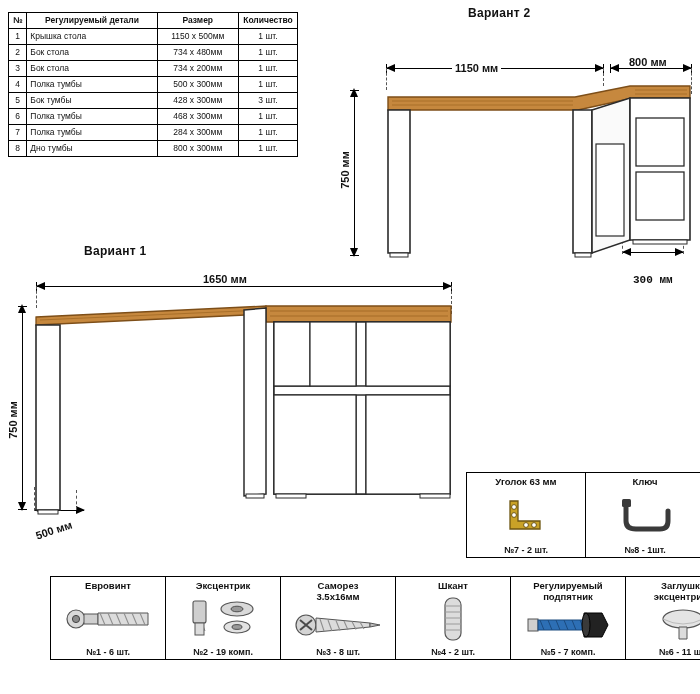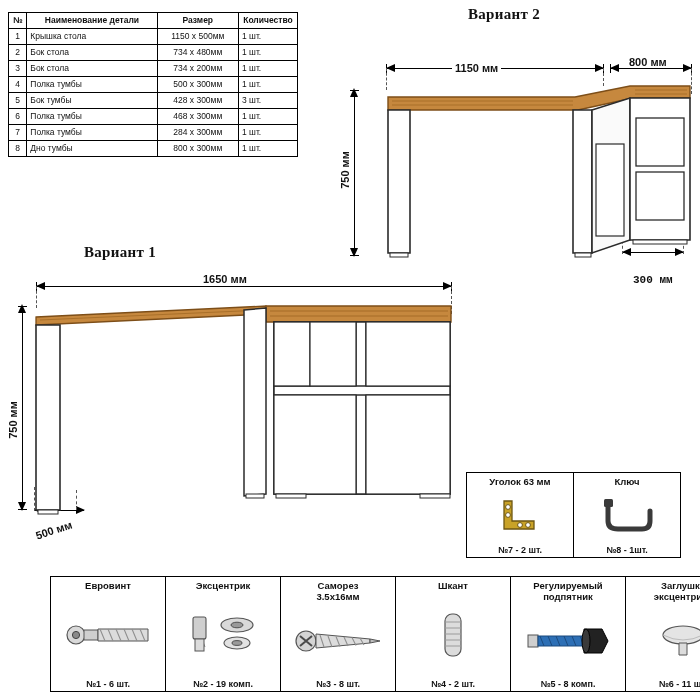--- a/index.html
+++ b/index.html
@@ -24,25 +24,25 @@
     border:1px solid #000;
     padding:1px 3px;
     height:15px;
     line-height:13px;
     white-space:nowrap;
   }
   #parts-table th { font-weight:bold; text-align:center; }
   #parts-table td.num { text-align:center; width:18px; }
   #parts-table td.name { text-align:left; width:128px; }
   #parts-table td.size { text-align:center; width:80px; }
-  #parts-table td.qty  { text-align:left; width:58px; }
+  #parts-table td.qty  { text-align:center; width:58px; }
 
   
   .variant-title {
-    font-size:15px; font-weight:bold; letter-spacing:.3px;font-family:Liberation Serif, serif;
+    font-size:12px; font-weight:bold; letter-spacing:.3px;
   }
 
   
   .dimline { position:absolute; background:#000; }
   .dimline.h { height:1.4px; }
   .dimline.v { width:1.4px; }
   .tick { position:absolute; background:#000; }
   .tick.v { width:1.2px; height:9px; }
   .tick.h { height:1.2px; width:9px; }
   .arrow { position:absolute; width:0; height:0; }
@@ -51,40 +51,40 @@
   .arrow.up    { border-left:4px solid transparent; border-right:4px solid transparent; border-bottom:9px solid #000; }
   .arrow.down  { border-left:4px solid transparent; border-right:4px solid transparent; border-top:9px solid #000; }
   .dim-label { position:absolute; font-size:11px; font-weight:bold; background:#fff; padding:0 3px; white-space:nowrap; }
   .dim-label.vert { transform-origin:center; }
   .dashed { position:absolute; border-left:1px dashed #555; }
 
   
   .hw-grid { position:absolute; display:flex; }
   .hw-cell {
     border:1px solid #000;
-    width:116px; height:116px;
+    width:116px; height:84px;
     display:flex; flex-direction:column; align-items:center; justify-content:space-between;
     padding:3px 2px 2px 2px;
     margin-left:-1px;
     background:#fff;
   }
   .hw-cell:first-child { margin-left:0; }
   .hw-title { font-size:9.5px; font-weight:bold; text-align:center; line-height:11px; }
   .hw-art   { flex:1; display:flex; align-items:center; justify-content:center; width:100%; }
   .hw-qty   { font-size:9px; font-weight:bold; text-align:center; }
-  .hw-top .hw-cell { width:108px; height:86px; }
+  .hw-top .hw-cell { width:120px; height:86px; }
 </style>
 </head>
 <body>
 
 <table class="abs" id="parts-table">
   <thead>
     <tr>
       <th>№</th>
-      <th>Наименование детали</th>
+      <th>Регулируемый детали</th>
       <th>Размер</th>
       <th>Количество</th>
     </tr>
   </thead>
   <tbody>
     <tr>
       <td class="num">1</td>
       <td class="name">Крышка стола</td>
       <td class="size">1150 x 500мм</td>
       <td class="qty">1 шт.</td>
@@ -349,21 +349,21 @@
     </div>
     <div class="hw-art">
       <svg width="92" height="36" viewBox="0 0 92 36">
         <rect x="6" y="12" width="10" height="12" fill="#cfcfcf" stroke="#555" stroke-width="1"></rect>
         <rect x="16" y="13" width="46" height="10" fill="#2d6fb5" stroke="#1b4a7e" stroke-width="1"></rect>
         <path d="M18 13 l4 10 M26 13 l4 10 M34 13 l4 10 M42 13 l4 10 M50 13 l4 10 M58 13 l4 10" stroke="#1b4a7e" stroke-width="1"></path>
         <path d="M62 6 L80 6 L86 18 L80 30 L62 30 Z" fill="#222" stroke="#000" stroke-width="1"></path>
         <ellipse cx="64" cy="18" rx="4" ry="12" fill="#3a3a3a" stroke="#000" stroke-width="1"></ellipse>
       </svg>
     </div>
-    <div class="hw-qty">№5 - 8 комп.</div>
+    <div class="hw-qty">№5 - 7 комп.</div>
   </div>
 
   <div class="hw-cell">
     <div class="hw-title">
       <span>Заглушка</span><br>
       <span>эксцентрика</span>
     </div>
     <div class="hw-art">
       <svg width="60" height="40" viewBox="0 0 60 40">
         <ellipse cx="30" cy="14" rx="20" ry="9" fill="#e4e4e4" stroke="#555" stroke-width="1.2"></ellipse>

